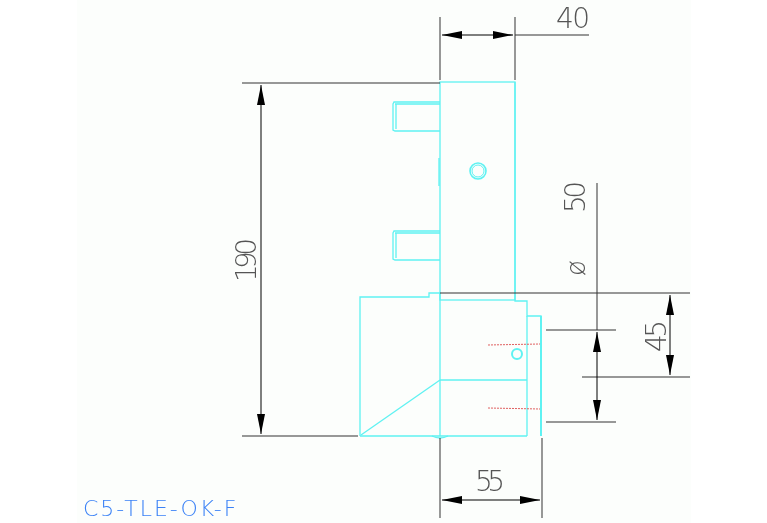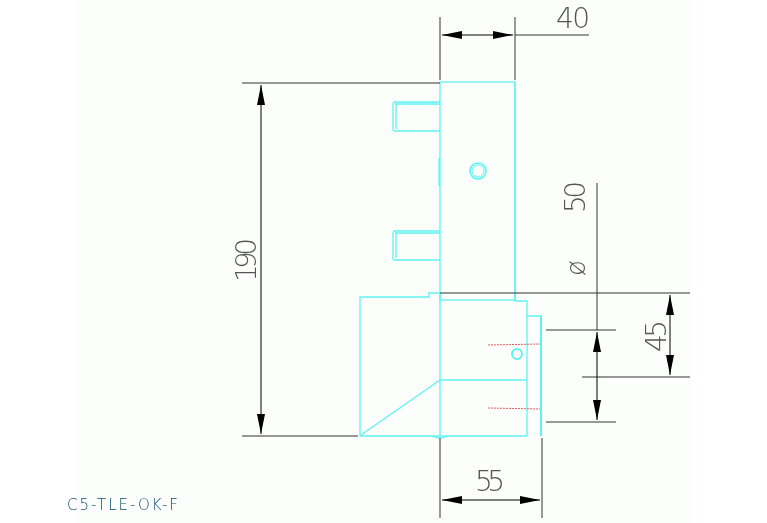--- a/index.html
+++ b/index.html
@@ -1,20 +1,20 @@
 <!DOCTYPE html>
 <html><head>
 <meta charset="utf-8">
 <style>
   html, body { margin: 0; padding: 0; }
   body { width: 767px; height: 523px; background: #ffffff; position: relative; overflow: hidden; }
   #canvas { position: absolute; left: 77px; top: 0; width: 614px; height: 523px; background: #fcfefc; }
   svg { position: absolute; left: 0; top: 0; }
   .txt { font-family: "DejaVu Sans", sans-serif; font-weight: 200; }
-  #drawing-label { position: absolute; left: 67px; top: 496px; font-family: "DejaVu Sans", sans-serif; font-size: 15px; letter-spacing: 2px; color: #0c4a6e; font-weight: 300; }
+  #drawing-label { position: absolute; left: 83px; top: 496px; font-family: "DejaVu Sans", sans-serif; font-size: 22px; letter-spacing: 2px; color: #3b82f6; font-weight: 300; }
 </style>
 </head>
 <body>
 
 <div id="canvas"></div>
 
 <svg width="767" height="523" viewBox="0 0 767 523">
   <defs>
     <marker id="arr" viewBox="0 0 20 8" refX="20" refY="4" markerWidth="20" markerHeight="8" markerUnits="userSpaceOnUse" orient="auto-start-reverse">
       <path d="M0,0 L20,4 L0,8 Z" fill="#000"></path>

